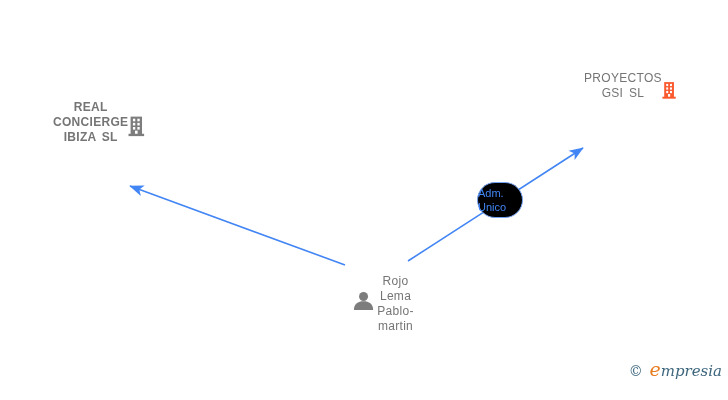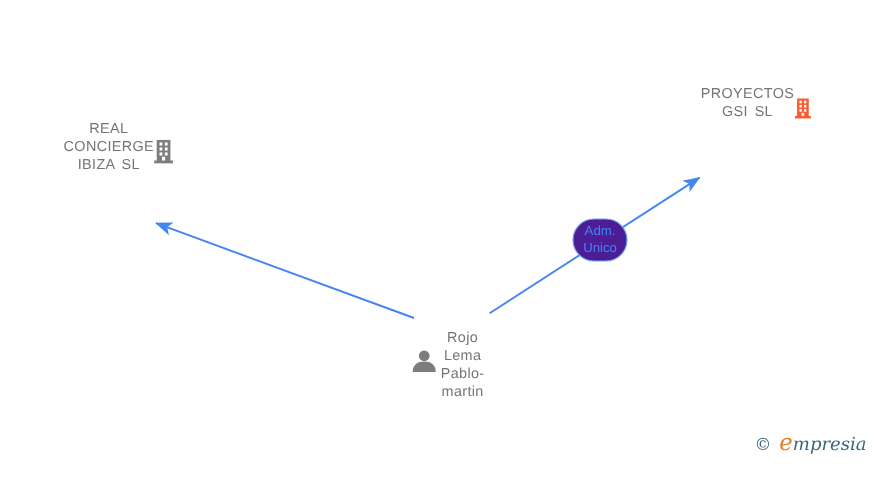--- a/index.html
+++ b/index.html
@@ -13,29 +13,29 @@
     text-align:center;cursor:pointer;
   }
   .node-label{
     font-size:12px;line-height:15px;color:#757575;
     letter-spacing:0.3px;word-spacing:2px;width:100%;
   }
   .node-icon{display:block;}
   .icon-gap-below{margin-top:9px;}
   .icon-gap-above{margin-bottom:6px;}
   .edge-label{
-    position:absolute;box-sizing:border-box;background:#4c1d95;
+    position:absolute;box-sizing:border-box;background:#000000;
     border:1.5px solid #74a2f5;border-radius:18px;color:#4285f4;
-    font-size:11px;line-height:14px;text-align:center;
+    font-size:11px;line-height:14px;
     display:flex;flex-direction:column;justify-content:center;
     cursor:pointer;
   }
-  #company-left{left:53px;top:99px;width:92px;}
+  #company-left{left:53px;top:99px;width:92px;font-weight:bold;}
   #company-right{left:584px;top:63px;width:92px;}
-  #person-node{left:342px;top:274px;width:64px;}
+  #person-node{left:352px;top:274px;width:64px;}
   #edge-label-left{left:213px;top:206px;width:55px;height:37px;}
   #edge-label-right{left:477px;top:182px;width:46px;height:36px;}
   #watermark{
     position:absolute;right:6px;bottom:20px;
     font-family:"DejaVu Serif",serif;font-size:15px;color:#3c657c;
     cursor:pointer;white-space:nowrap;
   }
   #watermark .brand{font-style:italic;}
   #watermark .brand-initial{
     color:#e87e23;font-size:19px;font-style:italic;

